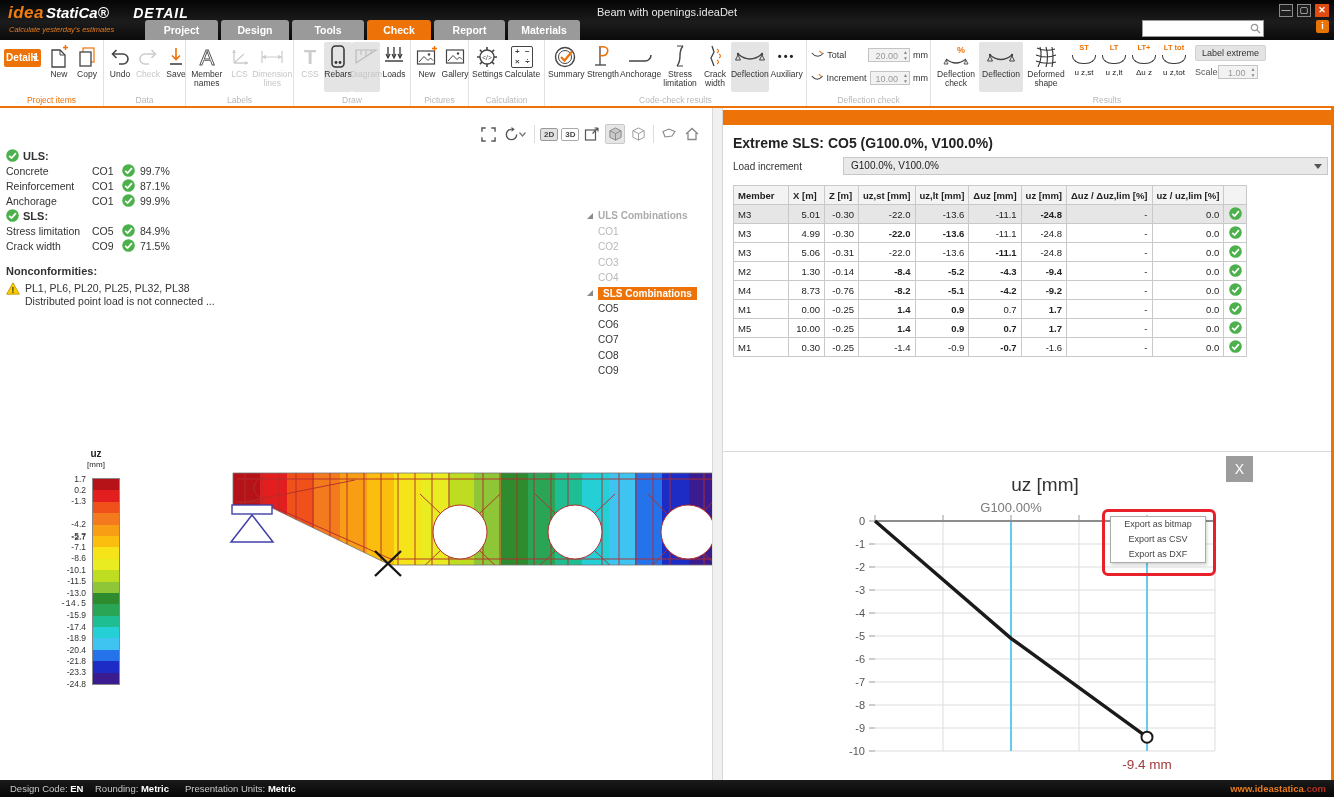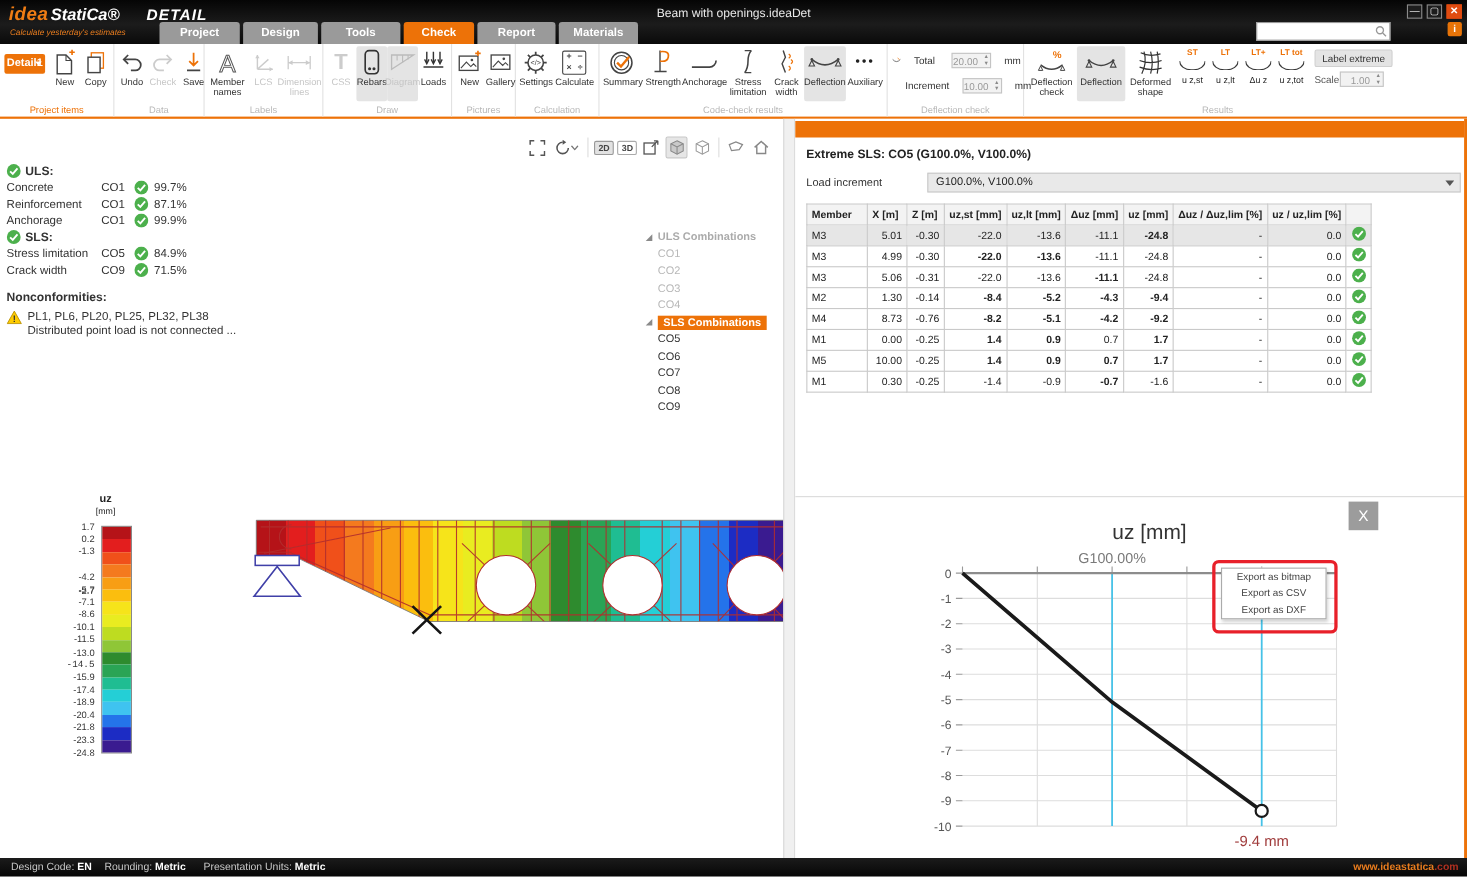--- a/index.html
+++ b/index.html
@@ -41,21 +41,21 @@
   .rbtn .ric{height:27px;display:flex;align-items:center;justify-content:center;}
   .rbtn.disabled{color:#C6C6C6;}
   .rbtn.activebg{background:#E4E4E4;}
   .detailbtn{margin:7px 4px 0 2px;width:56px;height:18px;background:#ED7208;color:#fff;font-size:10px;
     font-weight:bold;text-align:center;line-height:18px;border-radius:2px;position:relative;}
   .detailbtn .caret{position:absolute;right:3px;top:7px;width:0;height:0;border-left:3px solid transparent;
     border-right:3px solid transparent;border-top:4px solid #fff;}
   .calcicon{width:20px;height:20px;border:1.4px solid #444;border-radius:2px;display:grid;
     grid-template-columns:1fr 1fr;font-size:8px;color:#444;line-height:9px;font-weight:bold;}
   .dots{font-size:11px;color:#222;letter-spacing:2px;font-weight:bold;}
-  .numrow{display:flex;align-items:center;gap:12px;height:20px;font-size:9px;color:#333;margin-top:3px;}
+  .numrow{display:flex;align-items:center;gap:3px;height:20px;font-size:9px;color:#333;margin-top:3px;}
   .numfield{position:relative;width:46px;height:14px;background:#F2F2F2;border:1px solid #C4C4C4;
     font-size:9px;color:#999;text-align:right;line-height:14px;padding-right:11px;box-sizing:border-box;}
   .spin{position:absolute;right:1px;top:0px;font-size:5px;line-height:6px;color:#8a8a8a;text-align:center;}
   .rgtoggle{display:flex;flex-direction:column;align-items:center;width:30px;padding-top:1px;border-radius:2px;}
   .rgtop{font-size:7.5px;font-weight:bold;color:#ED7208;height:10px;}
   .arc{width:22px;height:8px;border:1.5px solid #3A3A3A;border-top:none;
     border-radius:0 0 11px 11px / 0 0 8px 8px;margin:2px 0;}
   .rgsub{font-size:8px;color:#222;margin-top:2px;white-space:nowrap;}
   .btn-gray{background:#E4E4E4;border:1px solid #D0D0D0;font-size:9px;color:#333;
     padding:2px 6px;border-radius:2px;white-space:nowrap;}
@@ -91,21 +91,21 @@
   
   .cscale{position:absolute;left:30px;top:330px;width:100px;}
   .cscale .cs-title{position:absolute;left:36px;top:0;width:60px;text-align:center;font-size:10px;font-weight:bold;color:#222;}
   .cscale .cs-unit{position:absolute;left:36px;top:12px;width:60px;text-align:center;font-size:8px;color:#222;}
   .cs-bar{position:absolute;left:62px;top:30px;width:26px;border:1px solid #888;}
   .cs-band{width:26px;height:11.4px;}
   .cs-lab{position:absolute;left:0;width:56px;text-align:right;font-size:8.5px;color:#333;}
   
   .right-panel{position:absolute;left:723px;top:108px;width:611px;height:672px;background:#fff;}
   .orange-bar{position:absolute;left:0;top:2px;width:608px;height:15px;background:#ED7208;}
-  .extreme-title{position:absolute;left:10px;top:27px;font-size:11px;font-weight:bold;color:#222;}
+  .extreme-title{position:absolute;left:10px;top:27px;font-size:14px;font-weight:bold;color:#222;}
   .loadrow-label{position:absolute;left:10px;top:53px;font-size:10px;color:#333;}
   .loaddd{position:absolute;left:120px;top:49px;width:485px;height:18px;background:#E9E9E9;
     border:1px solid #C8C8C8;box-sizing:border-box;font-size:10px;color:#222;line-height:16px;padding-left:7px;}
   .loaddd .dda{position:absolute;right:5px;top:6px;width:0;height:0;border-left:4px solid transparent;
     border-right:4px solid transparent;border-top:5px solid #555;}
   table.res{position:absolute;left:10px;top:77px;border-collapse:collapse;table-layout:fixed;}
   table.res th,table.res td{border:1px solid #C9C9C9;font-size:9.5px;color:#222;height:19px;
     padding:0 4px;overflow:hidden;white-space:nowrap;box-sizing:border-box;}
   table.res th{background:#F3F3F3;font-weight:bold;text-align:left;}
   table.res td.num{text-align:right;}

